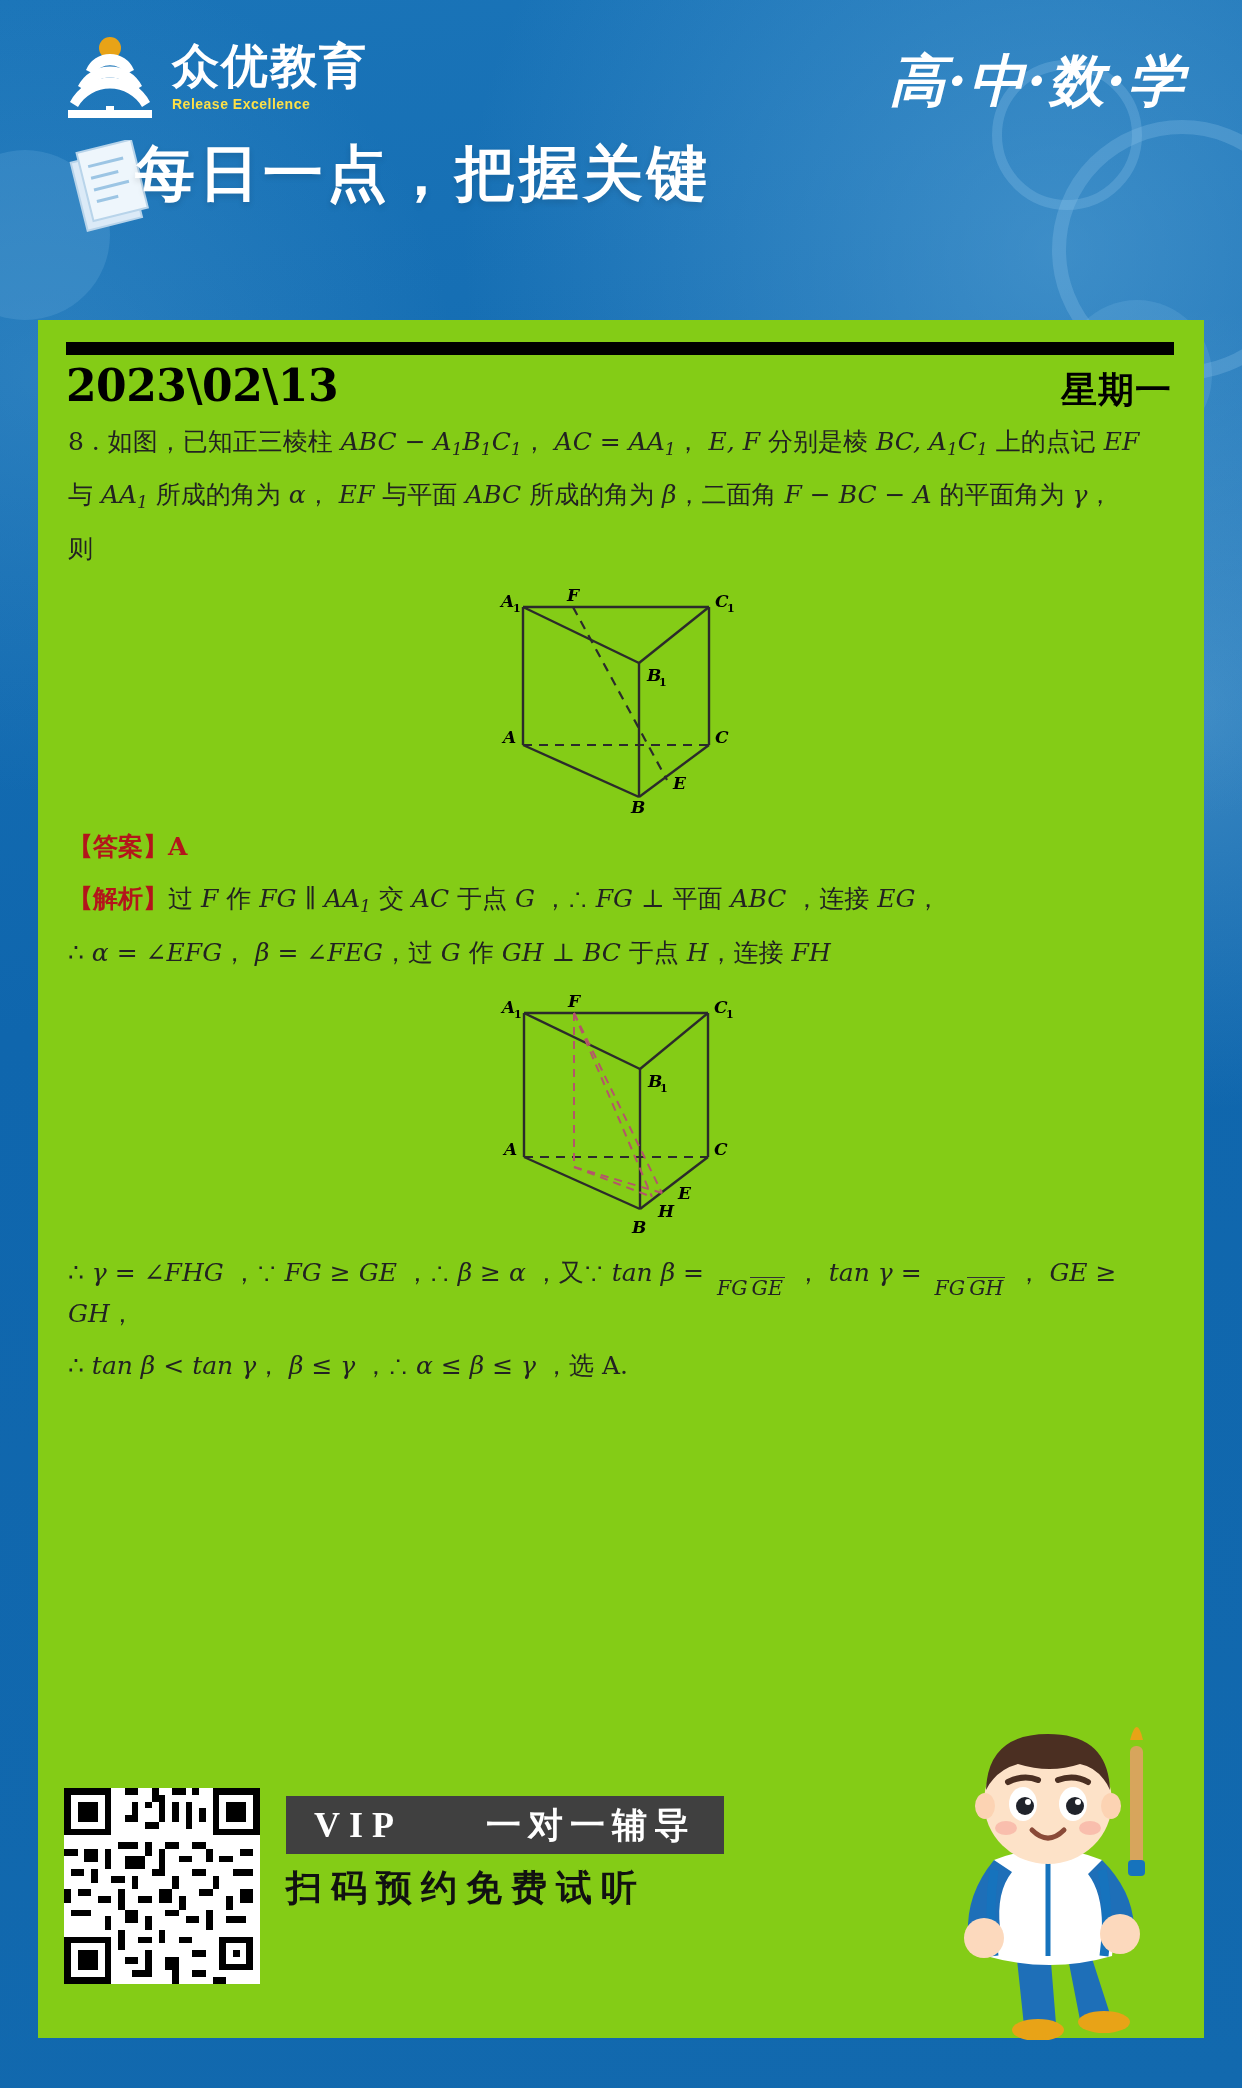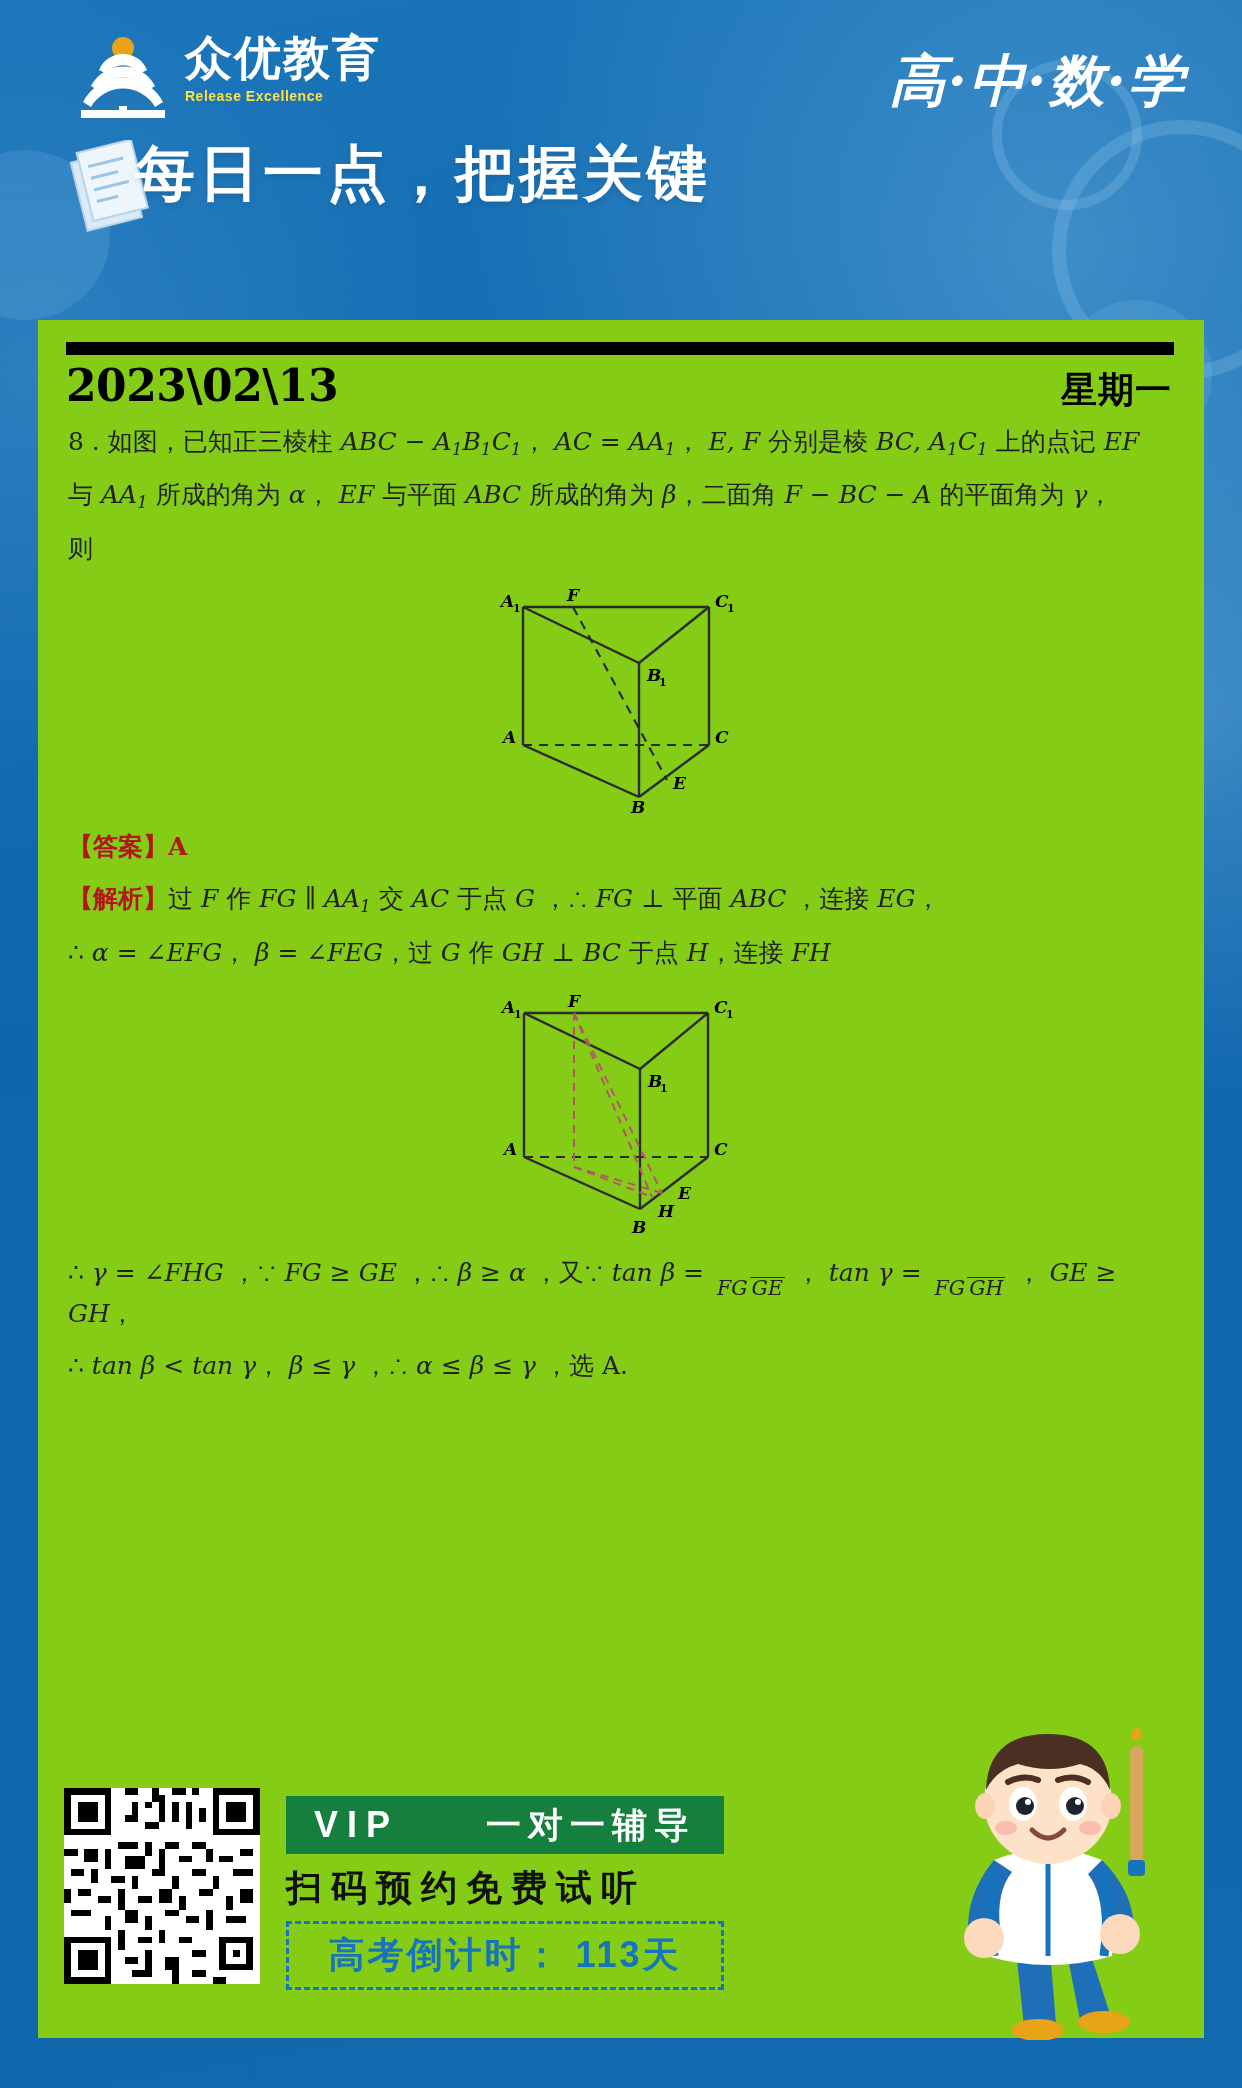--- a/index.html
+++ b/index.html
@@ -22,21 +22,21 @@
   .bg-deco { position: absolute; pointer-events: none; }
   .deco-ring {
     border-radius: 50%;
     border: 14px solid rgba(150,205,240,0.25);
   }
   .deco-soft { border-radius: 50%; background: rgba(150,205,240,0.16); }
 
   
   .header { position: absolute; top: 0; left: 0; width: 1242px; height: 320px; }
 
-  .logo-block { position: absolute; left: 77px; top: 34px; display: flex; align-items: flex-start; }
+  .logo-block { position: absolute; left: 64px; top: 34px; display: flex; align-items: center; }
   .logo-mark { width: 92px; height: 86px; position: relative; }
   .logo-text { margin-left: 16px; }
   .logo-cn {
     color: #ffffff; font-size: 47px; font-weight: bold; letter-spacing: 2px;
     line-height: 1.02; white-space: nowrap;
   }
   .logo-en {
     color: #fde047; font-size: 14px; font-weight: bold; letter-spacing: 0.5px;
     margin-top: 6px; white-space: nowrap;
   }
@@ -114,22 +114,22 @@
   .fig { display: flex; justify-content: center; margin: 6px 0 18px 0; }
 
   
   .promo { position: absolute; left: 38px; top: 1800px; width: 1166px; height: 250px; }
   .qr {
     position: absolute; left: 26px; top: -12px;
     width: 196px; height: 196px; background: #ffffff;
   }
   .promo-center { position: absolute; left: 248px; top: -4px; width: 438px; }
   .vip-bar {
-    background: #15803d; height: 58px; display: flex; align-items: center;
-    justify-content: space-between; padding: 0 28px;
+    background: #404040; height: 58px; display: flex; align-items: center;
+    justify-content: space-between; padding: 0 28px; font-family: Liberation Serif, serif;
   }
   .vip-label {
     color: #fff; font-size: 36px; font-weight: bold; letter-spacing: 9px;
   }
   .vip-sub { color: #fff; font-size: 35px; font-weight: bold; letter-spacing: 7px; }
   .scan-line {
     text-align: left; color: #111; font-size: 36px; font-weight: bold;
     letter-spacing: 9px; margin: 10px 0 8px 0;
   }
   .countdown {
@@ -439,24 +439,20 @@
       <rect x="25" y="24" width="1" height="1" fill="#000"></rect>
     </svg>
   </div>
 
   <div class="promo-center">
     <div class="vip-bar">
       <span class="vip-label">VIP</span>
       <span class="vip-sub">一对一辅导</span>
     </div>
     <div class="scan-line">扫码预约免费试听</div>
-    <div class="countdown">
-      <span>高考倒计时：</span>
-      <span>113天</span>
-    </div>
   </div>
 
   <div class="mascot">
     <svg width="300" height="330" viewBox="0 0 300 330">
 
       <rect x="232" y="36" width="13" height="120" rx="6" fill="#d7a55c"></rect>
       <path d="M232 30 q7 -26 13 0 z" fill="#e8a317"></path>
       <rect x="230" y="150" width="17" height="16" rx="4" fill="#1673bd"></rect>
 
       <path d="M118 240 l8 76 q2 10 18 10 q16 0 14 -12 l-6 -74 z" fill="#1e6fb8"></path>

